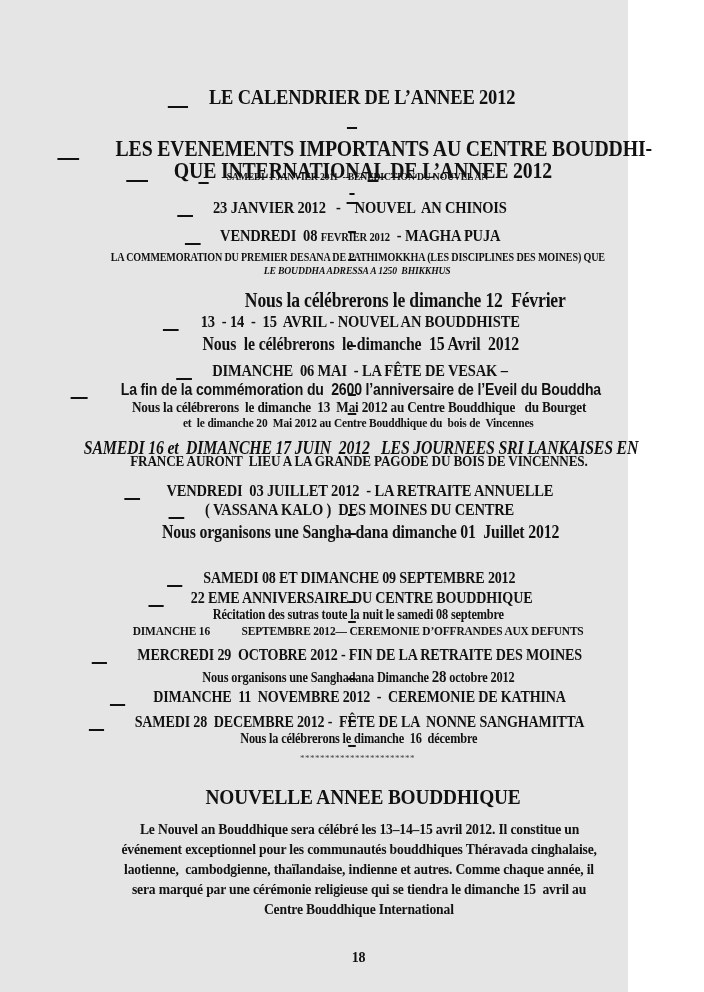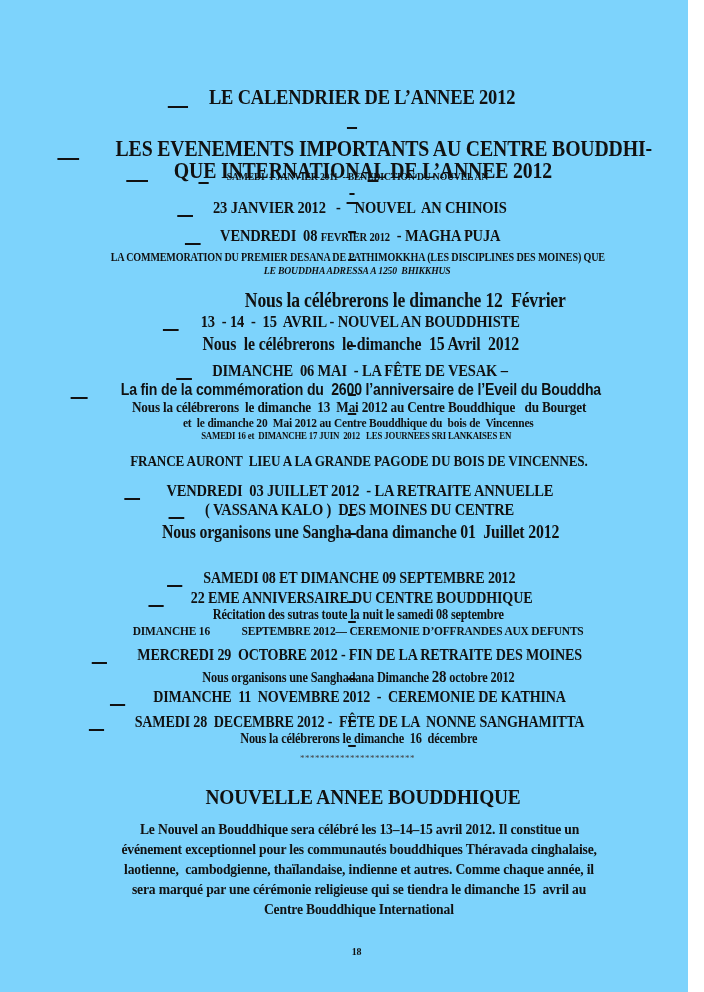--- a/index.html
+++ b/index.html
@@ -1,17 +1,17 @@
 <!DOCTYPE html>
 <html><head>
 <meta charset="utf-8">
 <style>
   html, body { margin: 0; padding: 0; background: #ffffff; }
   body { width: 704px; height: 992px; position: relative; overflow: hidden; }
-  .page { position: absolute; left: 0; top: 0; width: 688px; height: 992px; background: #7dd3fc; color: #111; font-family: "Liberation Serif", serif; }
+  .page { position: absolute; left: 0; top: 0; width: 628px; height: 992px; background: #e5e5e5; color: #111; font-family: "Liberation Serif", serif; }
   .ln { position: absolute; left: 0; width: 704px; text-align: center; font-weight: bold; white-space: nowrap; line-height: 1; letter-spacing: -0.2px; }
   .u { text-decoration: underline; text-decoration-thickness: 1.5px; text-underline-offset: 2px; }
   .cond { display: inline-block; transform: scaleX(0.88); transform-origin: center; }
   .sans { font-family: "Liberation Sans", sans-serif; text-align: center; }
   .small-caps-word { font-size: 12px; }
 </style>
 </head>
 <body>
 
 <div class="page">
@@ -66,21 +66,21 @@
     <span class="cond">La fin de la commémoration du  2600 l’anniversaire de l’Eveil du Bouddha</span>
   </div>
 
   <div class="ln" style="top: 385px; font-size: 15px; white-space: pre;">
     <span class="cond">Nous la célébrerons  le dimanche  13  Mai 2012 au Centre Bouddhique   du Bourget</span>
   </div>
   <div class="ln" style="top: 403px; font-size: 13px; white-space: pre;">
     <span class="cond">et  le dimanche 20  Mai 2012 au Centre Bouddhique du  bois de  Vincennes</span>
   </div>
 
-  <div class="ln" style="top: 421px; font-size: 10px; white-space: pre;">
+  <div class="ln" style="top: 421px; font-size: 18px; white-space: pre; font-style: italic;">
     <span class="cond">SAMEDI 16 et  DIMANCHE 17 JUIN  2012   LES JOURNEES SRI LANKAISES EN</span>
   </div>
   <div class="ln" style="top: 439px; font-size: 15px; white-space: pre; font-family: Liberation Serif, serif;">
     <span class="cond">FRANCE AURONT  LIEU A LA GRANDE PAGODE DU BOIS DE VINCENNES.</span>
   </div>
 
   <div class="ln u" style="top: 466px; font-size: 16.5px; white-space: pre;">
     <span class="cond">VENDREDI  03 JUILLET 2012  - LA RETRAITE ANNUELLE</span>
   </div>
   <div class="ln u" style="top: 485px; font-size: 16.5px; white-space: pre;">
@@ -144,17 +144,17 @@
   <div class="ln" style="top: 825px; font-size: 15.5px; white-space: pre;">
     <span class="cond">événement exceptionnel pour les communautés bouddhiques Théravada cinghalaise,</span>
   </div>
   <div class="ln" style="top: 865px; font-size: 15.5px; white-space: pre;">
     <span class="cond">sera marqué par une cérémonie religieuse qui se tiendra le dimanche 15  avril au</span>
   </div>
   <div class="ln" style="top: 885px; font-size: 15.5px; white-space: pre;">
     <span class="cond">Centre Bouddhique International</span>
   </div>
 
-  <div class="ln" style="top: 937px; font-size: 10px; white-space: pre;">
+  <div class="ln" style="top: 937px; font-size: 14px; white-space: pre;">
     <span>18</span>
   </div>
 
 </div>
 
 </body></html>

